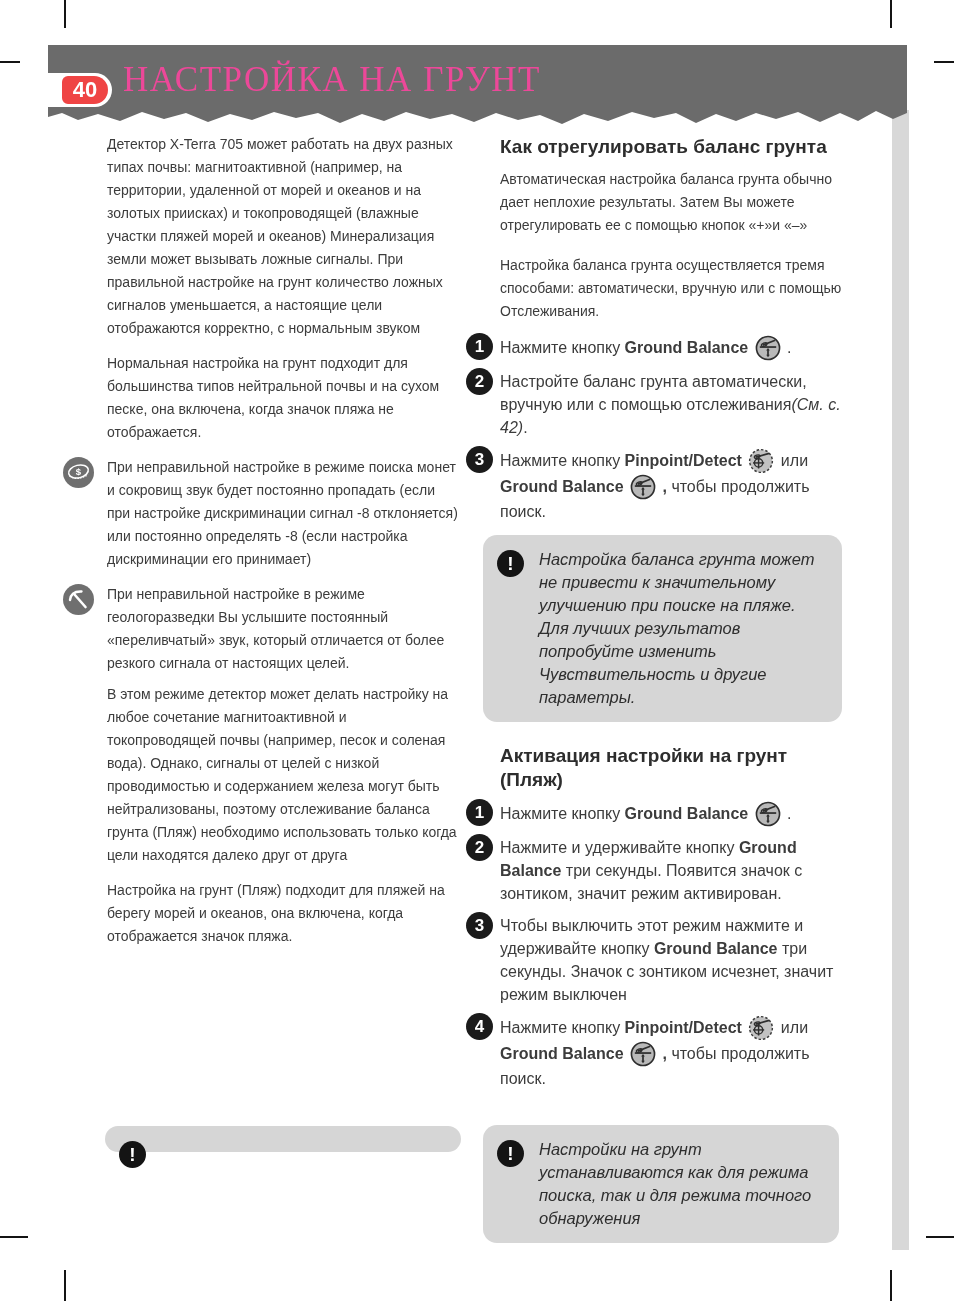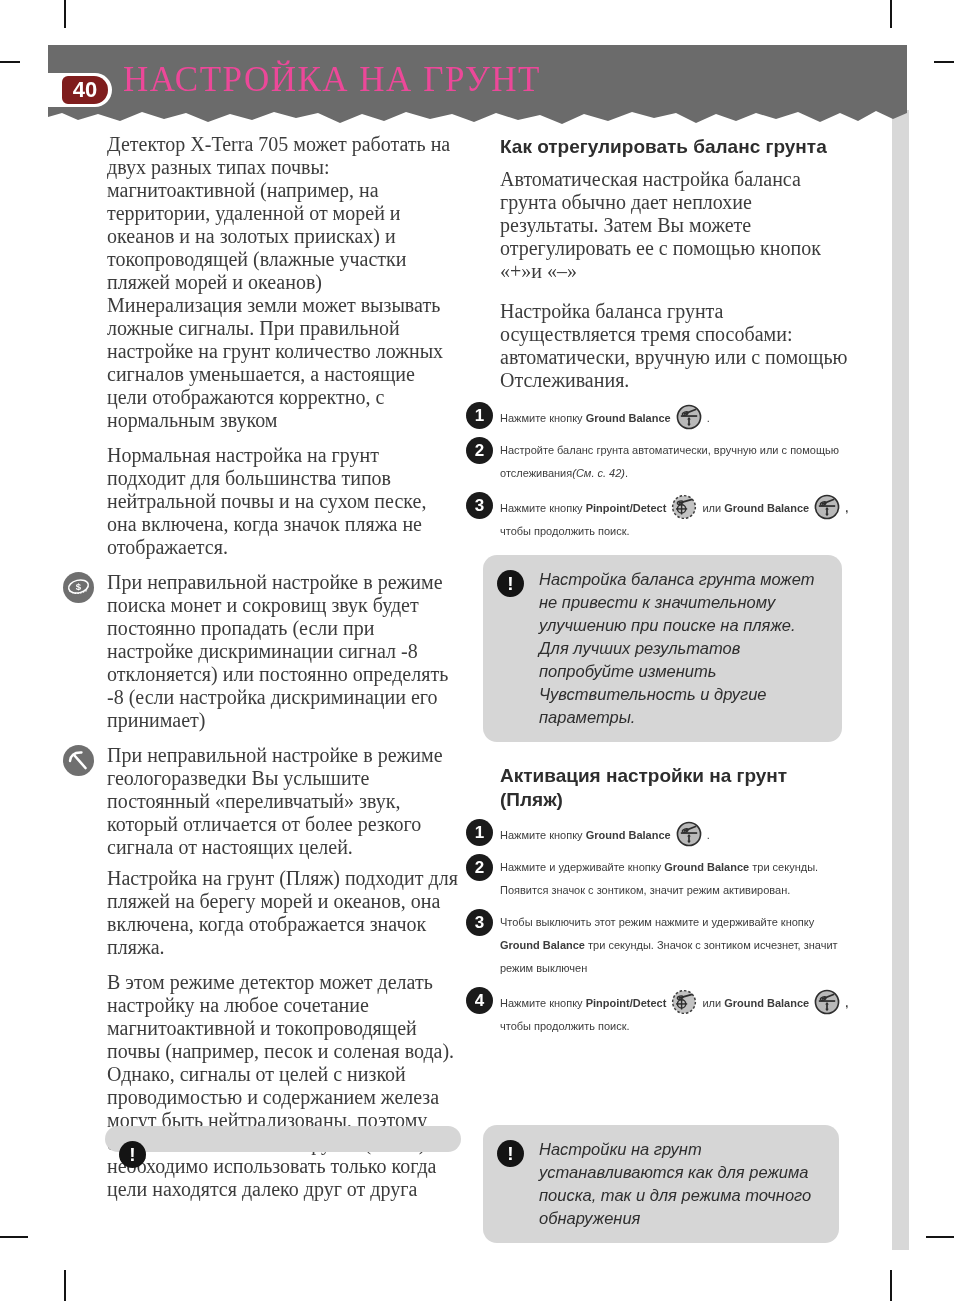--- a/index.html
+++ b/index.html
@@ -9,42 +9,42 @@
   }
   
   .crop-v { position:absolute; width:2px; background:#141414; }
   .crop-h { position:absolute; height:2px; background:#141414; }
   
   .band { position:absolute; left:48px; top:45px; width:859px; height:64px; background:#6b6b6b; }
   .band-tear { position:absolute; left:48px; top:108px; width:859px; height:18px; display:block; }
   .page-badge { position:absolute; left:48px; top:73px; width:64px; height:34px;
     background:#ffffff; border-radius:0 17px 17px 0; }
   .page-badge-pill { position:absolute; left:14px; top:3px; width:46px; height:28px;
-    background:#7f1d1d; border-radius:6px 14px 14px 6px; color:#ffffff;
+    background:#ef4444; border-radius:6px 14px 14px 6px; color:#ffffff;
     font-weight:bold; font-size:22px; display:flex; align-items:center; justify-content:center; }
   .page-title { position:absolute; left:123px; top:60px; width:700px;
     font-family:"Liberation Serif", serif; font-size:35px; line-height:40px;
     color:#ec4899; letter-spacing:1.5px; white-space:nowrap; }
   
   .strip { position:absolute; left:892px; top:110px; width:17px; height:1140px; background:#d8d8d8; }
   
   .col { position:absolute; top:133px; width:352px; }
   .col-left  { left:107px; }
   .col-right { left:500px; }
-  p.body { font-size:20px; line-height:23px; margin:0 0 12px 0;font-family:Liberation Serif, serif; }
+  p.body { font-size:14px; line-height:23px; margin:0 0 12px 0; }
   h3.sec { font-size:19px; line-height:24px; margin:2px 0 9px 0; color:#2d2d2d; }
   h3.sec2 { margin-top:22px; }
   .rel { position:relative; }
   .margin-icon { position:absolute; left:-45px; top:0px; width:33px; height:33px; }
   
   .step { display:flex; margin:0 0 9px -34px; }
   .step-num { flex:0 0 27px; width:27px; height:27px; border-radius:50%;
     background:#1b1b1b; color:#fff; font-weight:bold; font-size:17px;
     display:flex; align-items:center; justify-content:center; margin-right:7px; margin-top:-2px; }
-  .step-text { font-size:11px; line-height:23px; }
+  .step-text { font-size:16px; line-height:23px; }
   .step-text .b { font-weight:bold; }
   .step-text .i { font-style:italic; }
   .inline-icon { display:inline-block; width:26px; height:26px; vertical-align:-8px; margin:0 2px; }
   
   .note { background:#d6d6d6; border-radius:14px; box-sizing:border-box;
     padding:13px 18px 13px 56px; position:relative;
     font-style:italic; font-size:16.5px; line-height:23px; color:#2e2e2e; }
   .note .bang { position:absolute; left:14px; top:15px; width:27px; height:27px; border-radius:50%;
     background:#141414; color:#ffffff; font-weight:bold; font-style:normal; font-size:19px;
     display:flex; align-items:center; justify-content:center; }
@@ -91,22 +91,22 @@
 
   <div class="rel">
     <span class="margin-icon"><svg width="33" height="33" viewBox="0 0 33 33" xmlns="http://www.w3.org/2000/svg">
       <circle cx="16.5" cy="16.5" r="15.5" fill="#6f6f6f"></circle>
       <path d="M8 17 Q9 8 19.5 8.5" fill="none" stroke="#ffffff" stroke-width="2.4" stroke-linecap="round"></path>
       <line x1="12.5" y1="11.5" x2="23.5" y2="24" stroke="#ffffff" stroke-width="2.6" stroke-linecap="round"></line>
     </svg></span>
     <p class="body" style="margin-bottom:8px;">При неправильной настройке в режиме геологоразведки Вы услышите постоянный «переливчатый» звук, который отличается от более резкого сигнала от настоящих целей.</p>
   </div>
 
+  <p class="body">В этом режиме детектор может делать настройку на любое сочетание магнитоактивной и токопроводящей почвы (например, песок и соленая вода). Однако, сигналы от целей с низкой проводимостью и содержанием железа могут быть нейтрализованы, поэтому отслеживание баланса грунта (Пляж) необходимо использовать только когда цели находятся далеко друг от друга</p>
   <p class="body">Настройка на грунт (Пляж) подходит для пляжей на берегу морей и океанов, она включена, когда отображается значок пляжа.</p>
-  <p class="body">В этом режиме детектор может делать настройку на любое сочетание магнитоактивной и токопроводящей почвы (например, песок и соленая вода). Однако, сигналы от целей с низкой проводимостью и содержанием железа могут быть нейтрализованы, поэтому отслеживание баланса грунта (Пляж) необходимо использовать только когда цели находятся далеко друг от друга</p>
 </div>
 
 <div class="col col-right">
   <h3 class="sec">Как отрегулировать баланс грунта</h3>
   <p class="body" style="margin-bottom:17px;">Автоматическая настройка баланса грунта обычно дает неплохие результаты. Затем Вы можете отрегулировать ее с помощью кнопок «+»и «–»</p>
   <p class="body">Настройка баланса грунта осуществляется тремя способами: автоматически, вручную или с помощью Отслеживания.</p>
 
   <div>
       <div class="step">
         <span class="step-num">1</span>

